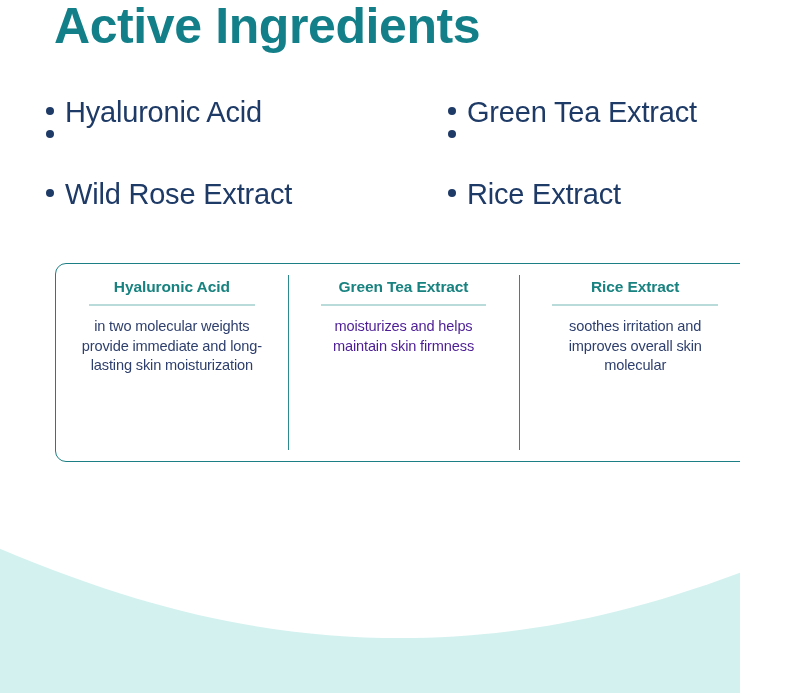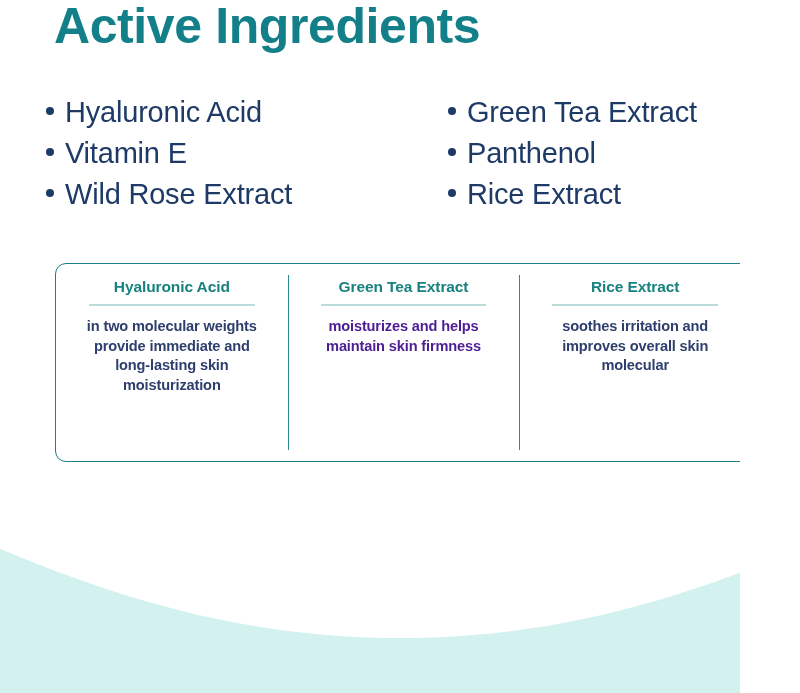--- a/index.html
+++ b/index.html
@@ -133,21 +133,20 @@
     margin: 7px auto 0 auto;
     width: 83%;
   }
   .benefit-body {
     color: #2e3f6d;
     font-size: 14.6px;
     line-height: 19.5px;
     letter-spacing: -0.15px;
     margin-top: 11px;
     padding: 0 4px;
-    font-weight: bold;
   }
 </style>
 </head>
 <body>
 
 <div id="page">
 
   <svg class="bottom-wave" viewBox="0 0 800 200" preserveAspectRatio="none">
     <rect id="wave-rect" x="0" y="0" width="800" height="200" fill="#d3f2ef"></rect>
     <path id="wave-path" d="M -20 -10 L 820 -10 L 820 47 C 650 122 520 145 400 145 C 280 145 150 122 -20 47 Z" fill="#ffffff"></path>
@@ -157,36 +156,34 @@
 
   <div class="ingredients-lists">
 
     <div class="ing-col ing-col-left">
       <div class="ing-item" style="color: rgb(30, 58, 102);">
         <span class="ing-bullet" style="background: rgb(30, 58, 102);"></span>
         <span>Hyaluronic Acid</span>
       </div>
       <div class="ing-item" style="color: rgb(30, 58, 102);">
         <span class="ing-bullet" style="background: rgb(30, 58, 102);"></span>
-        <span>Vitamin E</span>
       </div>
       <div class="ing-item" style="color: rgb(30, 58, 102); text-align: center;">
         <span class="ing-bullet" style="background: rgb(30, 58, 102);"></span>
         <span>Wild Rose Extract</span>
       </div>
     </div>
 
     <div class="ing-col ing-col-right">
       <div class="ing-item" style="color: rgb(30, 58, 102);">
         <span class="ing-bullet" style="background: rgb(30, 58, 102);"></span>
         <span>Green Tea Extract</span>
       </div>
       <div class="ing-item" style="color: rgb(30, 58, 102);">
         <span class="ing-bullet" style="background: rgb(30, 58, 102);"></span>
-        <span>Panthenol</span>
       </div>
       <div class="ing-item" style="color: rgb(30, 58, 102);">
         <span class="ing-bullet" style="background: rgb(30, 58, 102);"></span>
         <span>Rice Extract</span>
       </div>
     </div>
 
   </div>
 
   <div class="benefits-card" style="border-color: rgb(28, 127, 133);">

